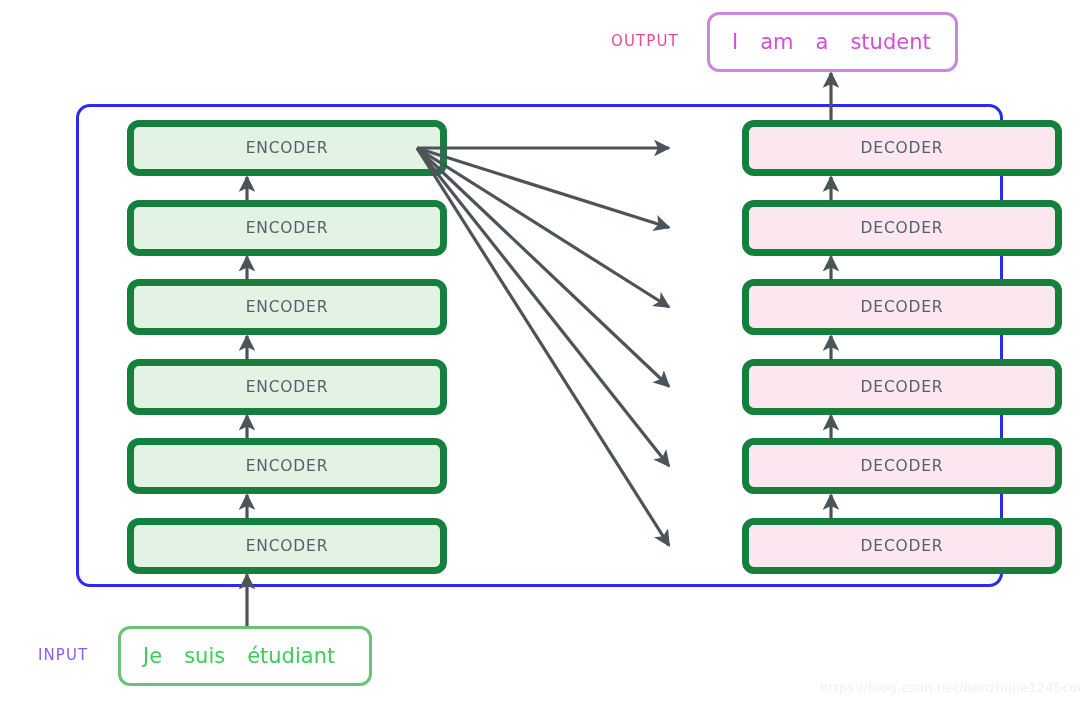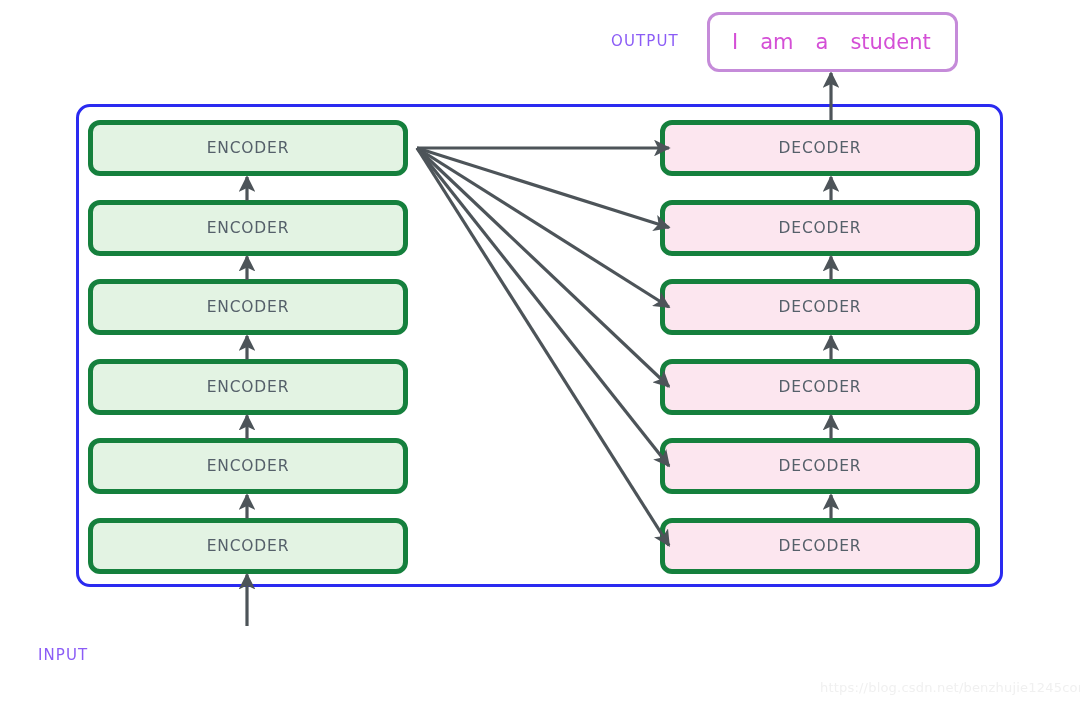--- a/index.html
+++ b/index.html
@@ -39,36 +39,37 @@
     border-radius: 14px;
     box-sizing: border-box;
     background: transparent;
   }
 
   
   .block {
     position: absolute;
     width: 320px;
     height: 56px;
-    border: 5px solid #15803d;
+    border: 7px solid #15803d;
     border-radius: 12px;
     box-sizing: border-box;
     display: flex;
     align-items: center;
     justify-content: center;
     font-size: 15.5px;
     letter-spacing: 0.8px;
     color: #55606a;
+    margin-left: 39px;
   }
   .block.encoder {
     left: 88px;
     background: #e3f3e3;
   }
   .block.decoder {
-    left: 660px;
+    left: 703px;
     background: #fce6ef;
   }
 
   
   .io-box {
     position: absolute;
     box-sizing: border-box;
     background: #ffffff;
     border-radius: 12px;
     display: flex;
@@ -100,21 +101,21 @@
   
   .io-label {
     position: absolute;
     font-size: 15px;
     letter-spacing: 1.1px;
     font-weight: 500;
   }
   #output-label {
     left: 611px;
     top: 32px;
-    color: #8b5cf6;
+    color: #ec4899;
   }
   #input-label {
     left: 38px;
     top: 646px;
     color: #8b5cf6;
   }
 
   
   #watermark {
     position: absolute;
@@ -207,16 +208,23 @@
   <div class="io-box" id="output-box">
     <div class="tokens" id="output-tokens">
         <span>I</span>
         <span>am</span>
         <span>a</span>
         <span>student</span>
       </div>
   </div>
 
   <div class="io-label" id="input-label">INPUT</div>
+  <div class="io-box" id="input-box">
+    <div class="tokens" id="input-tokens">
+        <span>Je</span>
+        <span>suis</span>
+        <span>étudiant</span>
+      </div>
+  </div>
 
   <div id="watermark">https://blog.csdn.net/benzhujie1245com</div>
 
 </div>
 
 </body></html>

